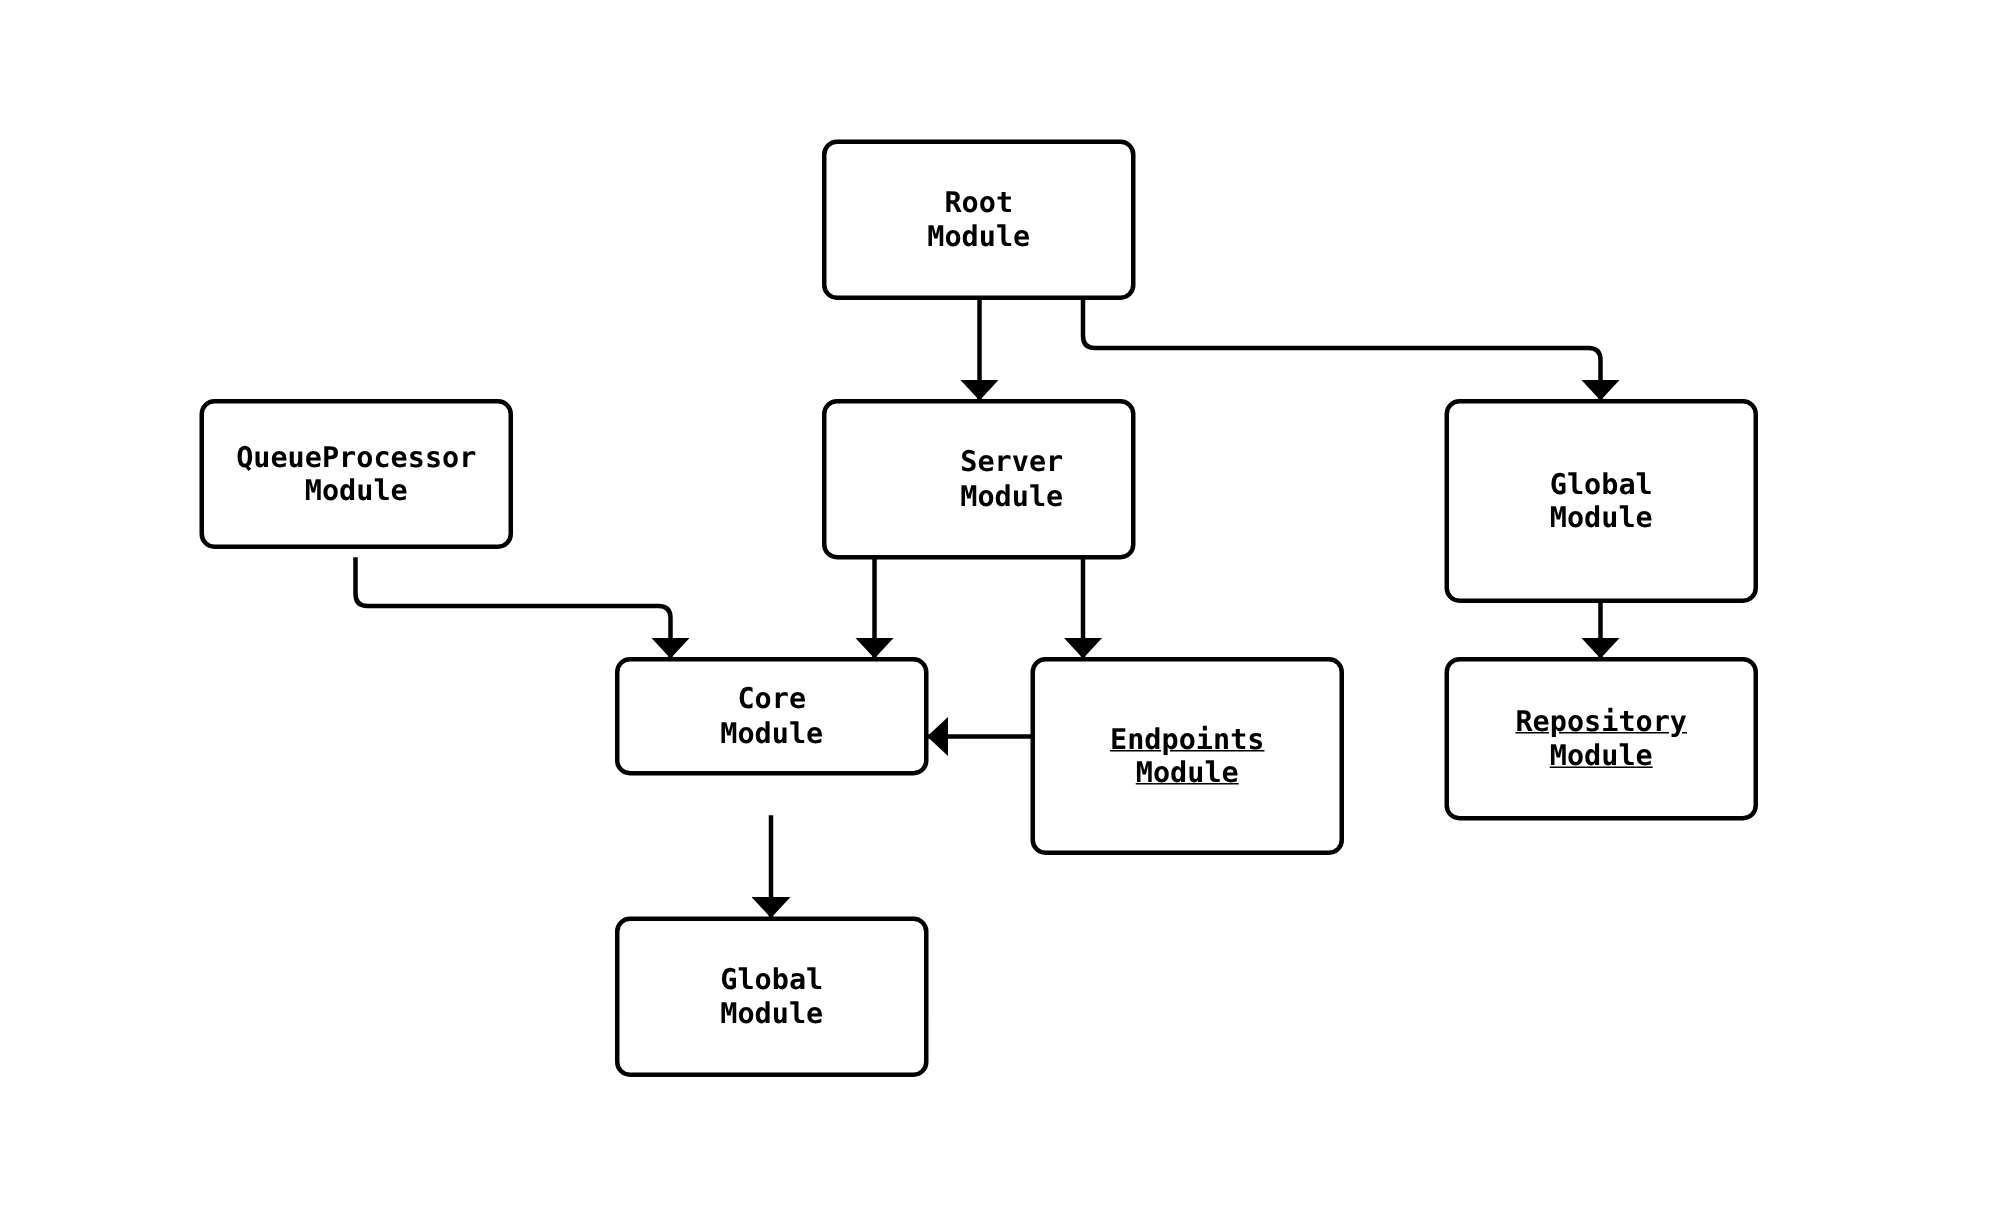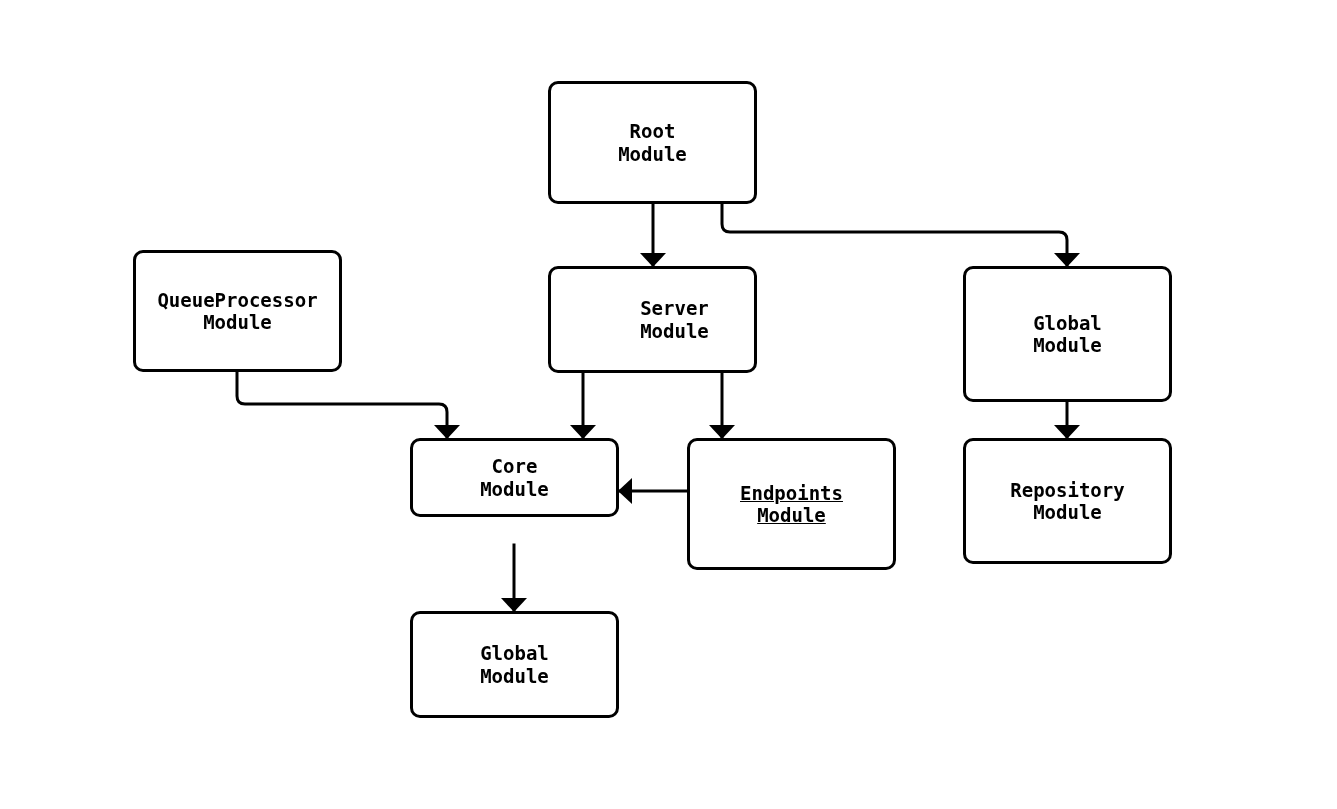--- a/index.html
+++ b/index.html
@@ -64,45 +64,45 @@
         <path class="edge" d="M722 198 L722 224 Q722 232 730 232 L1059 232 Q1067 232 1067 240 L1067 266" marker-end="url(#arrowhead)"></path>
         <path class="edge" d="M237 373 L237 396 Q237 404 245 404 L439 404 Q447 404 447 412 L447 438" marker-end="url(#arrowhead)"></path>
         <path class="edge" d="M583 373 L583 438" marker-end="url(#arrowhead)"></path>
         <path class="edge" d="M722 373 L722 438" marker-end="url(#arrowhead)"></path>
         <path class="edge" d="M687 491 L619 491" marker-end="url(#arrowhead)"></path>
         <path class="edge" d="M1067 373 L1067 438" marker-end="url(#arrowhead)"></path>
         <path class="edge" d="M514 545 L514 611" marker-end="url(#arrowhead)"></path>
       </g>
   </svg>
   <div id="node-group">
-      <div class="node" style="left: 548px; top: 81px; width: 209px; height: 123px;">
+      <div class="node" style="left: 548px; top: 93px; width: 209px; height: 107px;">
         <span class="node-label">Root
 Module</span>
       </div>
-      <div class="node" style="left: 133px; top: 250px; width: 209px; height: 122px;">
+      <div class="node" style="left: 133px; top: 266px; width: 209px; height: 100px;">
         <span class="node-label">QueueProcessor
 Module</span>
       </div>
       <div class="node" style="left: 548px; top: 266px; width: 209px; height: 107px; padding-left: 44px;">
         <span class="node-label">Server
 Module</span>
       </div>
       <div class="node" style="left: 963px; top: 266px; width: 209px; height: 136px;">
         <span class="node-label">Global
 Module</span>
       </div>
       <div class="node" style="left: 410px; top: 438px; width: 209px; height: 79px;">
         <span class="node-label">Core
 Module</span>
       </div>
       <div class="node" style="left: 687px; top: 438px; width: 209px; height: 132px; text-decoration: underline;">
         <span class="node-label">Endpoints
 Module</span>
       </div>
-      <div class="node" style="left: 963px; top: 438px; width: 209px; height: 126px;">
+      <div class="node" style="left: 963px; top: 438px; width: 209px; height: 109px; text-decoration: underline;">
         <span class="node-label">Repository
 Module</span>
       </div>
       <div class="node" style="left: 410px; top: 611px; width: 209px; height: 107px;">
         <span class="node-label">Global
 Module</span>
       </div>
     </div>
 </div>
 

